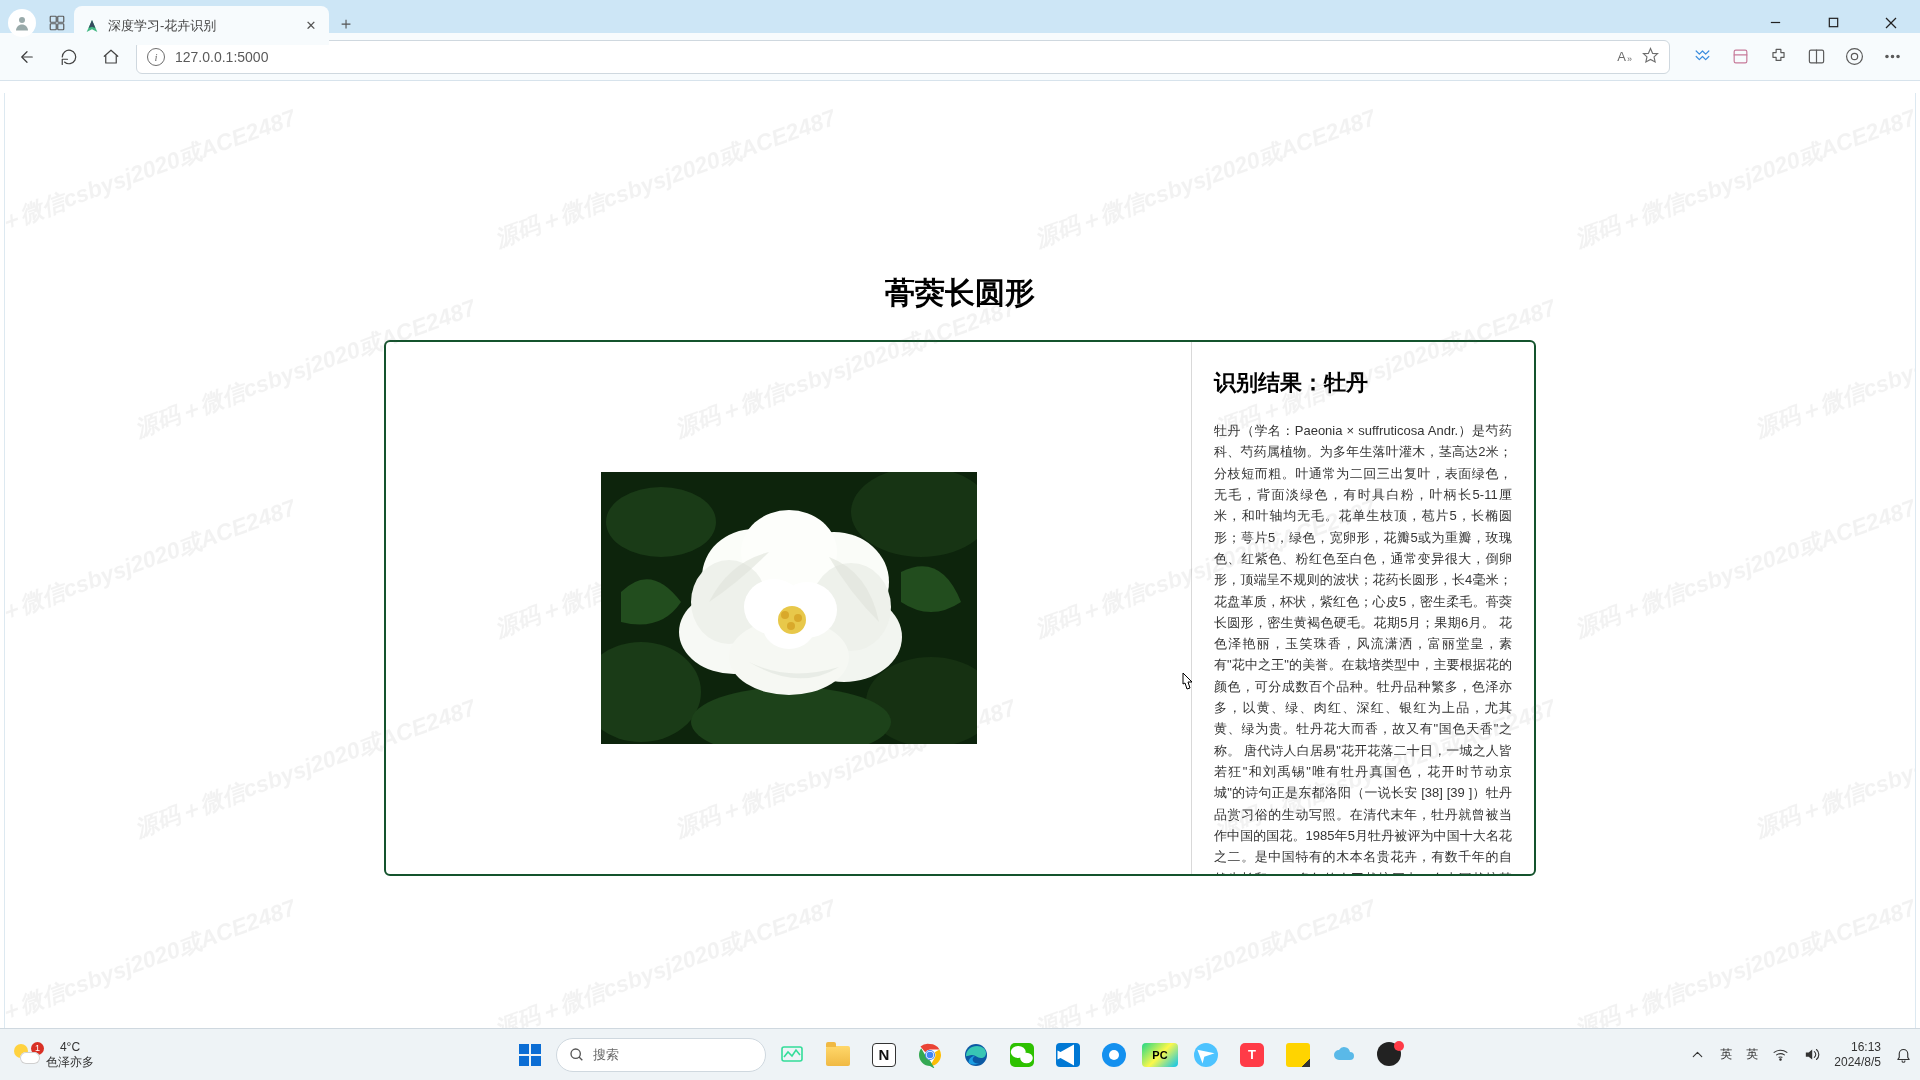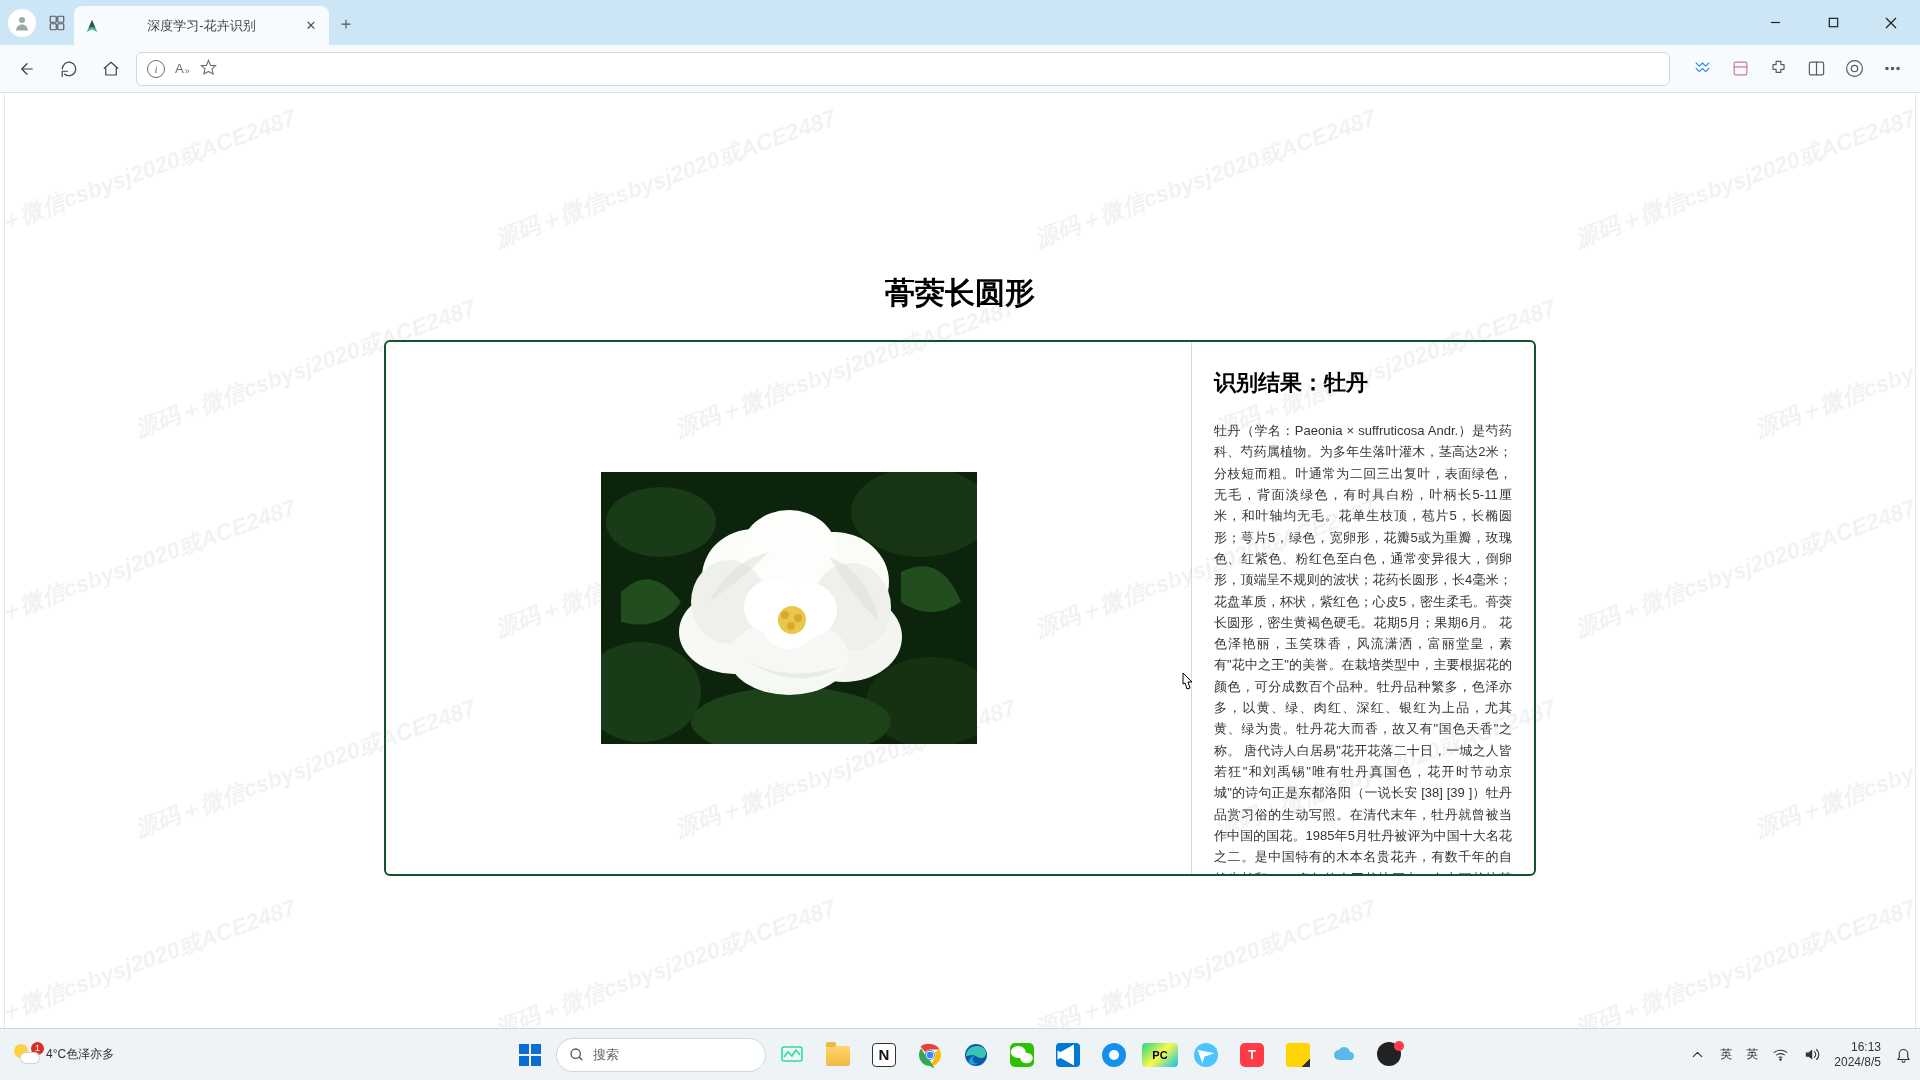--- a/index.html
+++ b/index.html
@@ -1,19 +1,19 @@
 <!DOCTYPE html>
 <html><head>
 <meta charset="utf-8">
 <style>
 * { margin:0; padding:0; box-sizing:border-box; }
 html,body{width:1920px;height:1080px;overflow:hidden;font-family:"Microsoft YaHei","Segoe UI",Arial,sans-serif;background:#fff;}
 
 
-.titlebar{height:45px;background:#cde6f6;display:flex;align-items:flex-start;position:relative;text-align:center;}
+.titlebar{height:33px;background:#cde6f6;display:flex;align-items:flex-start;position:relative;}
 .tb-left{display:flex;align-items:center;height:45px;padding-left:8px;gap:10px;}
 .profile{width:28px;height:28px;border-radius:50%;background:#fff;display:flex;align-items:center;justify-content:center;color:#777;font-size:16px;}
 .ws-icon{width:22px;height:22px;display:flex;align-items:center;justify-content:center;color:#5b5b5b;}
 .tab{margin-top:6px;margin-left:6px;height:39px;width:255px;background:#f7fbfd;border-radius:8px 8px 0 0;display:flex;align-items:center;padding:0 10px;font-size:13px;color:#444;gap:8px;}
 .tab .dot{width:16px;height:16px;display:flex;align-items:center;justify-content:center;}
 .tab .dot svg{width:16px;height:16px;}
 .tab .ttl{flex:1;overflow:hidden;white-space:nowrap;text-overflow:ellipsis;}
 .tab .close{width:16px;height:16px;display:flex;align-items:center;justify-content:center;color:#555;font-size:13px;}
 .newtab{width:34px;height:34px;display:flex;align-items:center;justify-content:center;color:#555;margin-top:6px;font-size:17px;}
 .wnd-ctrl{position:absolute;right:0;top:0;height:45px;display:flex;}
@@ -50,21 +50,21 @@
 .result-h{font-size:22px;font-weight:700;color:#000;margin-bottom:22px;}
 .desc{font-size:13px;line-height:1.64;color:#333;text-align:justify;}
 
 
 .taskbar{position:absolute;left:0;right:0;bottom:0;height:52px;background:#eef3f6;border-top:1px solid #cfd8df;display:flex;align-items:center;}
 .weather{display:flex;align-items:center;gap:6px;padding:0 14px;font-size:12px;color:#333;}
 .weather .wicon{width:26px;height:26px;position:relative;}
 .weather .wicon::before{content:"";position:absolute;width:14px;height:14px;background:#ffd23f;border-radius:50%;left:0;top:2px;}
 .weather .wicon::after{content:"";position:absolute;width:20px;height:12px;background:#fff;border-radius:10px;left:6px;top:10px;box-shadow:0 0 0 1px #d0d0d0 inset;}
 .weather .badge{position:absolute;width:13px;height:13px;background:#d93025;border-radius:50%;color:#fff;font-size:9px;display:flex;align-items:center;justify-content:center;left:17px;top:0;}
-.weather .wtext{display:flex;flex-direction:row;line-height:1.2;text-align:center;}
+.weather .wtext{display:flex;flex-direction:column;line-height:1.2;text-align:center;}
 .center-tray{position:absolute;left:50%;transform:translateX(-50%);display:flex;align-items:center;gap:6px;}
 .tb-app{width:40px;height:40px;border-radius:5px;display:flex;align-items:center;justify-content:center;}
 .tb-app svg,.tb-app>div{width:26px;height:26px;}
 .search-box{width:210px;height:34px;background:#fff;border:1px solid #cfd8df;border-radius:17px;display:flex;align-items:center;padding:0 12px;gap:8px;font-size:13px;color:#666;}
 .sys-tray{position:absolute;right:8px;display:flex;align-items:center;gap:14px;font-size:12px;color:#333;}
 .sys-ico{display:flex;align-items:center;justify-content:center;}
 .sys-ico svg{width:17px;height:17px;stroke:#333;stroke-width:1.6;fill:none;stroke-linecap:round;stroke-linejoin:round;}
 .clock{text-align:right;line-height:1.25;}
 
 
@@ -135,20 +135,21 @@
       </svg>
     </div>
   <div class="tb-ico">
       <svg viewBox="0 0 24 24">
         <path d="M3 11 L12 3 L21 11"></path>
         <path d="M5 10v10h14V10"></path>
       </svg>
     </div>
   <div class="addr">
     <span class="info">i</span>
+    <span class="url">127.0.0.1:5000</span>
     <span class="readA">A<sup>»</sup></span>
     <span class="star"><svg width="17" height="17" viewBox="0 0 24 24" fill="none" stroke="#6d6d6d" stroke-width="1.6">
           <polygon points="12 2 15 9 22 9.3 17 14 18.5 21 12 17.5 5.5 21 7 14 2 9.3 9 9"></polygon>
         </svg></span>
   </div>
   <div class="rt-icons">
     <div class="rt-ico blue">
         <svg viewBox="0 0 24 24">
           <path d="M4 5l4 4 4-4 4 4 4-4"></path>
           <path d="M4 12l4 4 4-4 4 4 4-4"></path>

